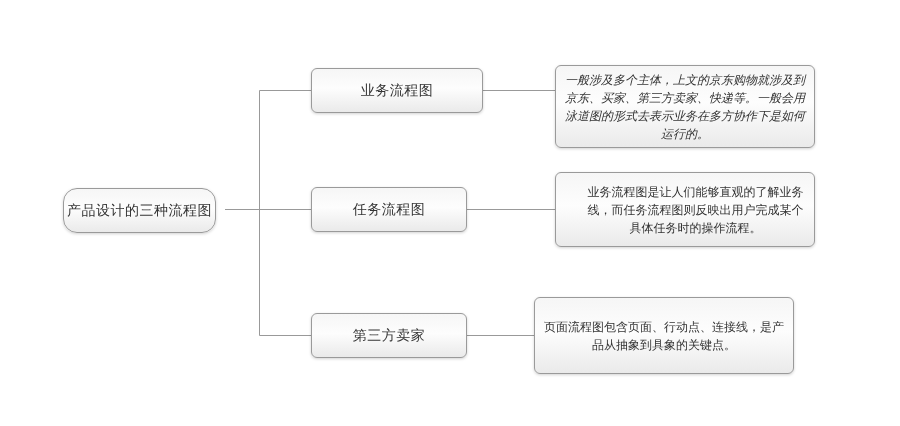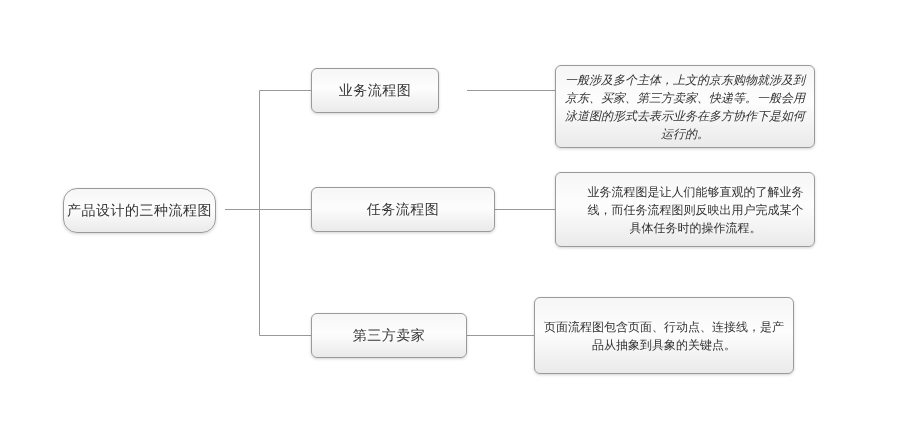--- a/index.html
+++ b/index.html
@@ -40,22 +40,22 @@
     white-space: nowrap;
   }
   .desc-label {
     font-size: 12px;
     line-height: 18px;
     padding: 3px 5px;
   }
   
   .root-node   { left: 63px;  top: 188px; width: 153px; height: 45px; border-radius: 14px; }
   
-  .branch-1    { left: 311px; top: 68px;  width: 128px; height: 45px; }
-  .branch-2    { left: 311px; top: 187px; width: 184px; height: 45px; }
+  .branch-1    { left: 311px; top: 68px;  width: 172px; height: 45px; }
+  .branch-2    { left: 311px; top: 187px; width: 156px; height: 45px; }
   .branch-3    { left: 311px; top: 313px; width: 156px; height: 45px; }
   
   .note-1      { left: 555px; top: 65px;  width: 260px; height: 83px; font-style: italic; }
   .note-2      { left: 555px; top: 172px; width: 260px; height: 75px; padding-left: 21px; }
   .note-3      { left: 534px; top: 297px; width: 260px; height: 77px; }
 </style>
 </head>
 <body>
 
 <div class="canvas">

